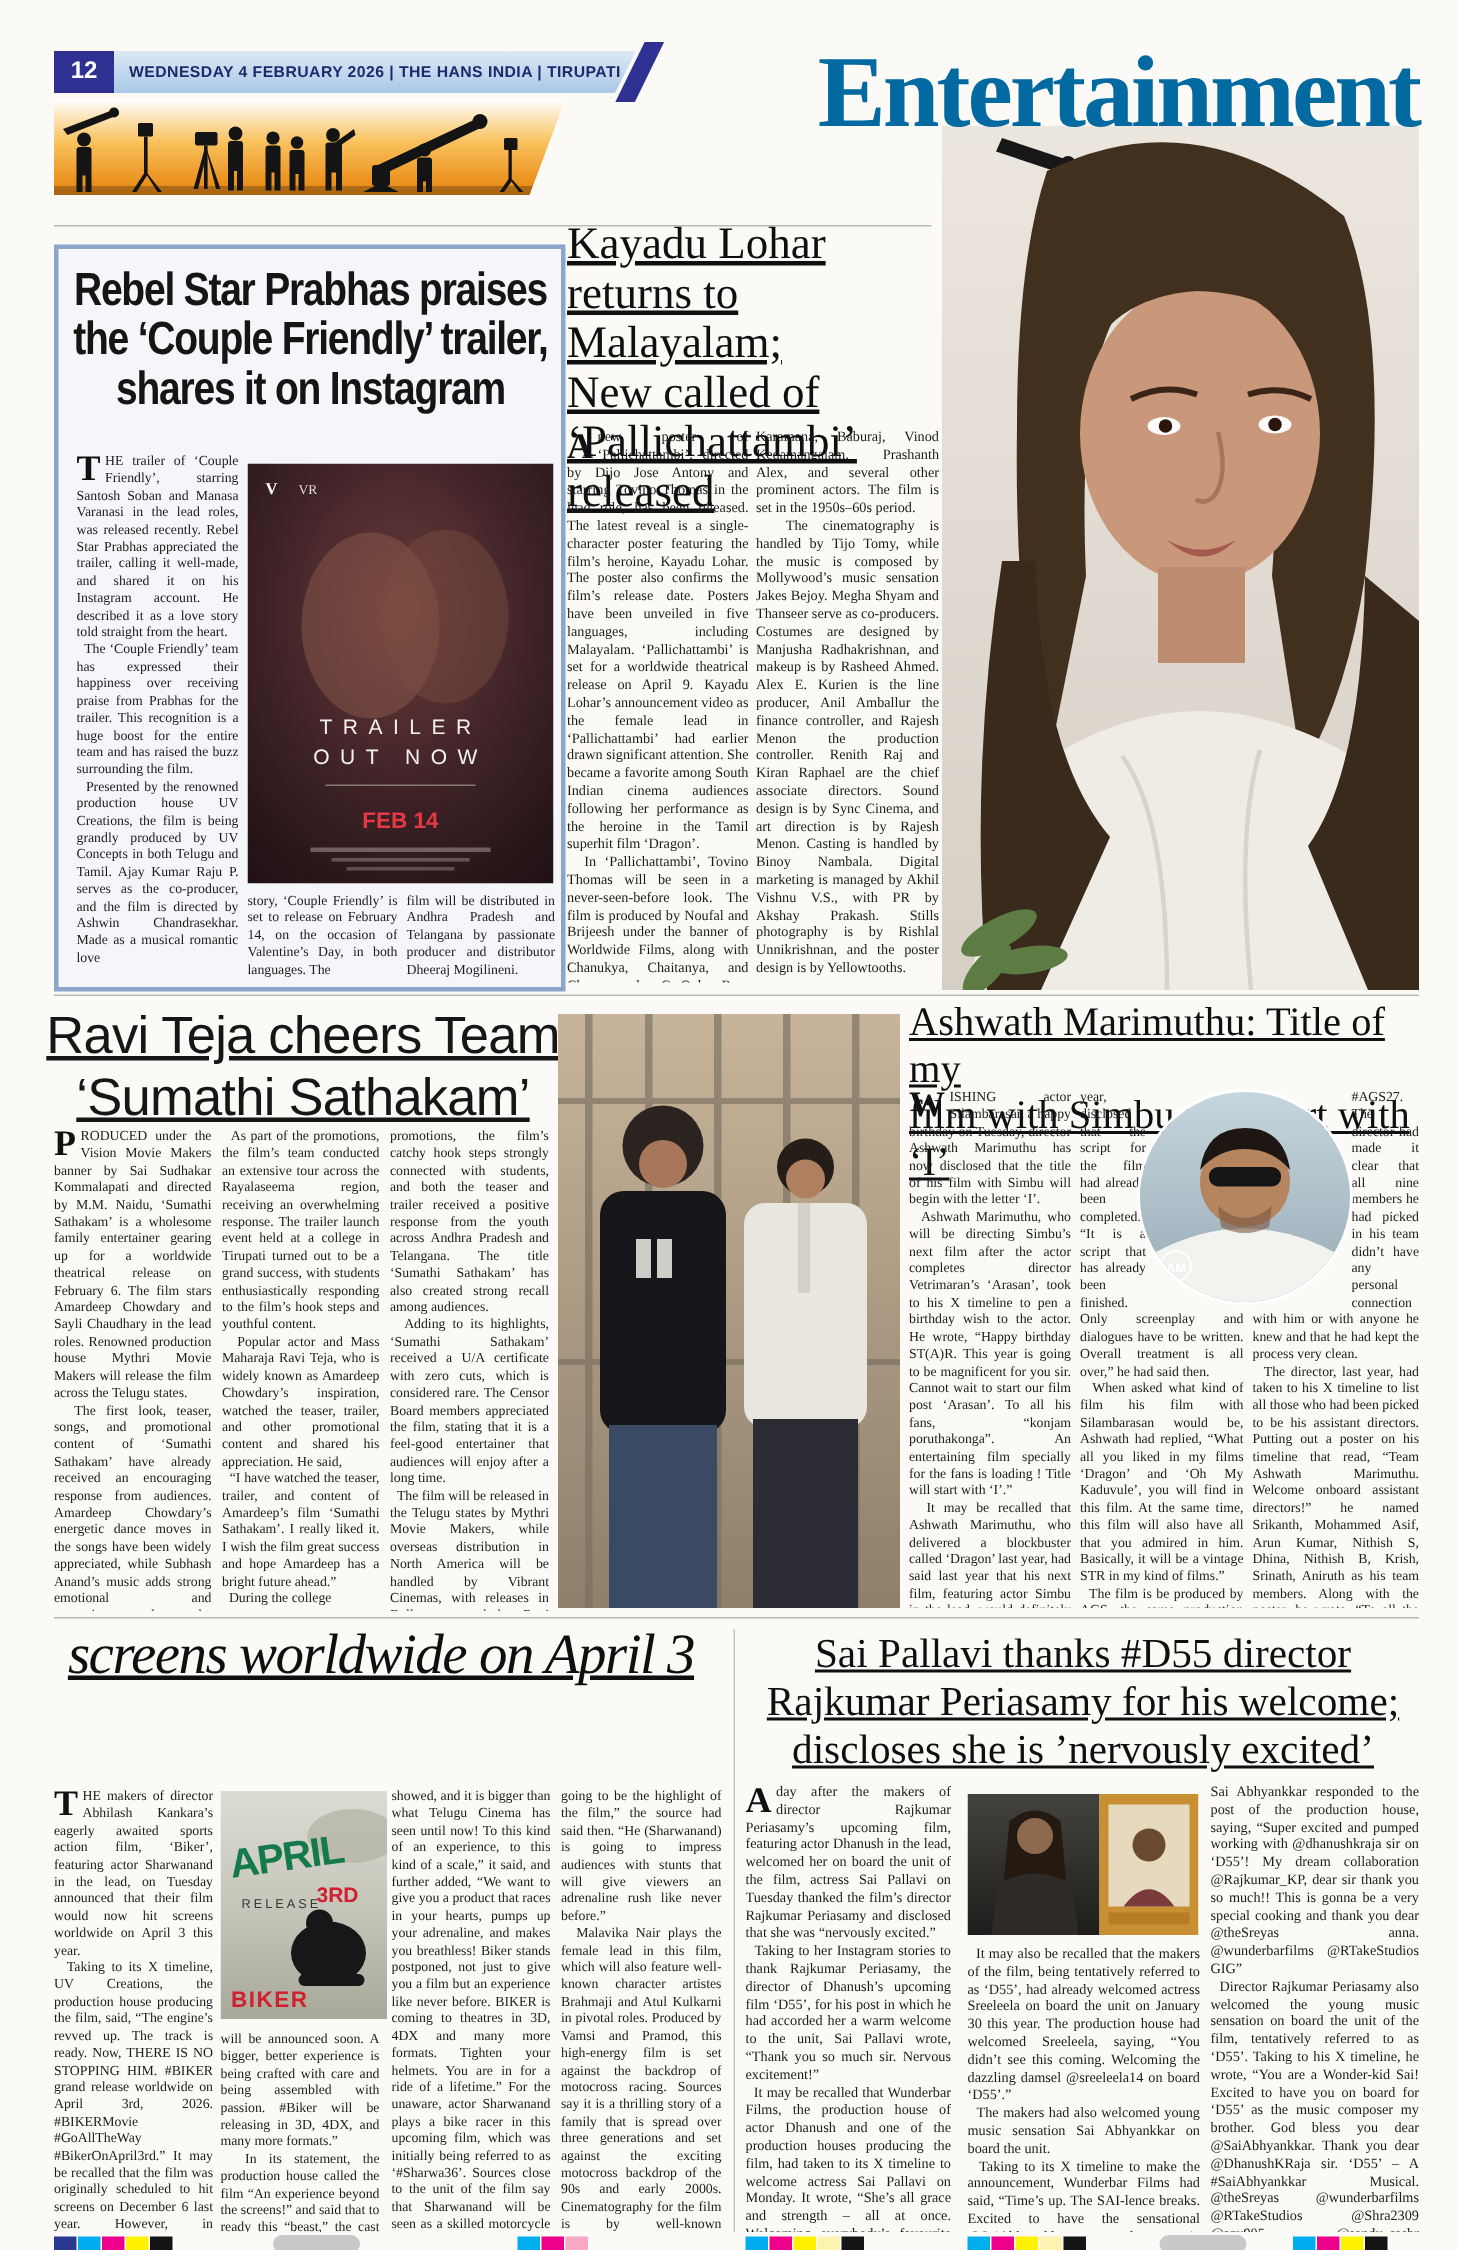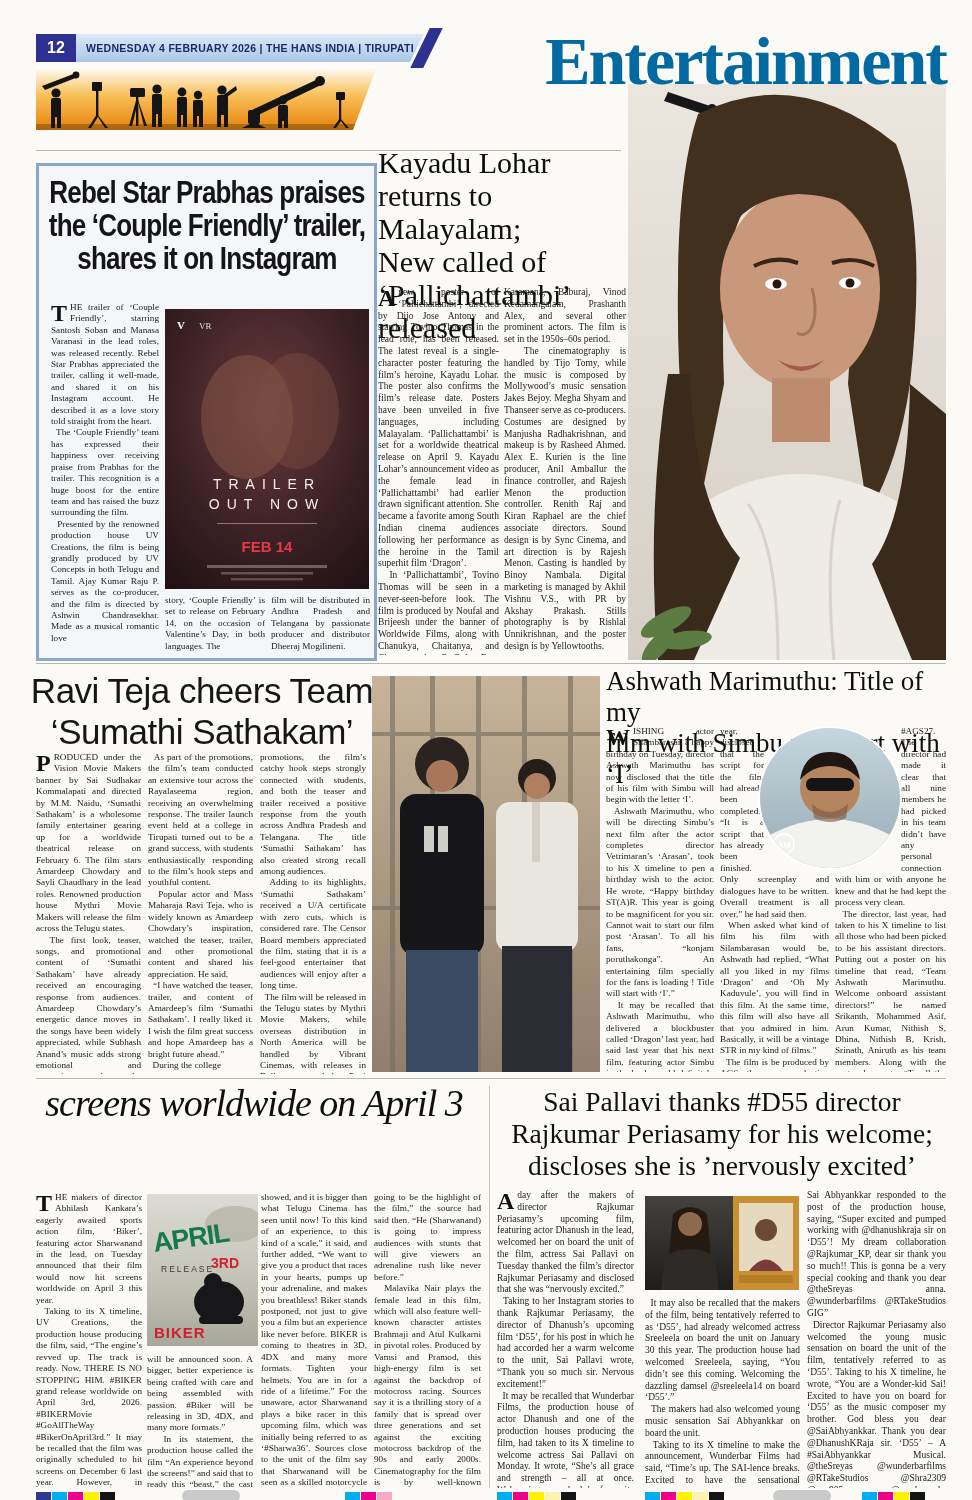--- a/index.html
+++ b/index.html
@@ -21,21 +21,21 @@
   .hrule{position:absolute;height:1px;background:#b9b9b2;}
   .vrule{position:absolute;width:1px;background:#c6c6bf;}
   
   .col{position:absolute;white-space:pre-line;text-align:justify;color:#1b1b1b;
        font:9.2px/11.4px "Liberation Serif",serif;overflow:hidden;}
   .colw{font-size:9.5px;line-height:11.8px;}
   .dc{float:left;font:bold 24px/20px "Liberation Serif",serif;padding:1px 3px 0 0;white-space:normal;color:#111;}
   .sp-r{float:right;width:65px;height:142px;}
   .sp-l{float:left;width:66px;height:142px;}
   
-  .hl{position:absolute;color:#0f0f0f;}
+  .hl{position:absolute;color:#0f0f0f;text-decoration:underline;}
   .ph-box{position:absolute;left:36px;top:163px;width:341px;height:498px;background:#f4f6f9;
           border:3px solid #8aa6c9;box-sizing:border-box;}
   .ph-wrap{position:absolute;left:50%;top:10px;width:400px;transform:translateX(-50%) scaleX(.84);
           font:bold 31px/33px "Liberation Sans",sans-serif;letter-spacing:-1px;text-align:center;color:#151515;}
   .hl-kayadu{left:378px;top:146px;width:262px;font:30px/33px "Liberation Serif",serif;}
   .hl-rt{left:26px;top:670px;width:352px;font:35px/41px "Liberation Sans",sans-serif;
          letter-spacing:-.5px;text-align:center;color:#161616;}
   .hl-ash{left:606px;top:666px;width:344px;font:27px/31px "Liberation Serif",serif;}
   .hl-bk{left:28px;top:1082px;width:452px;font:italic 38px/43px "Liberation Serif",serif;
          letter-spacing:-1px;text-align:center;}

